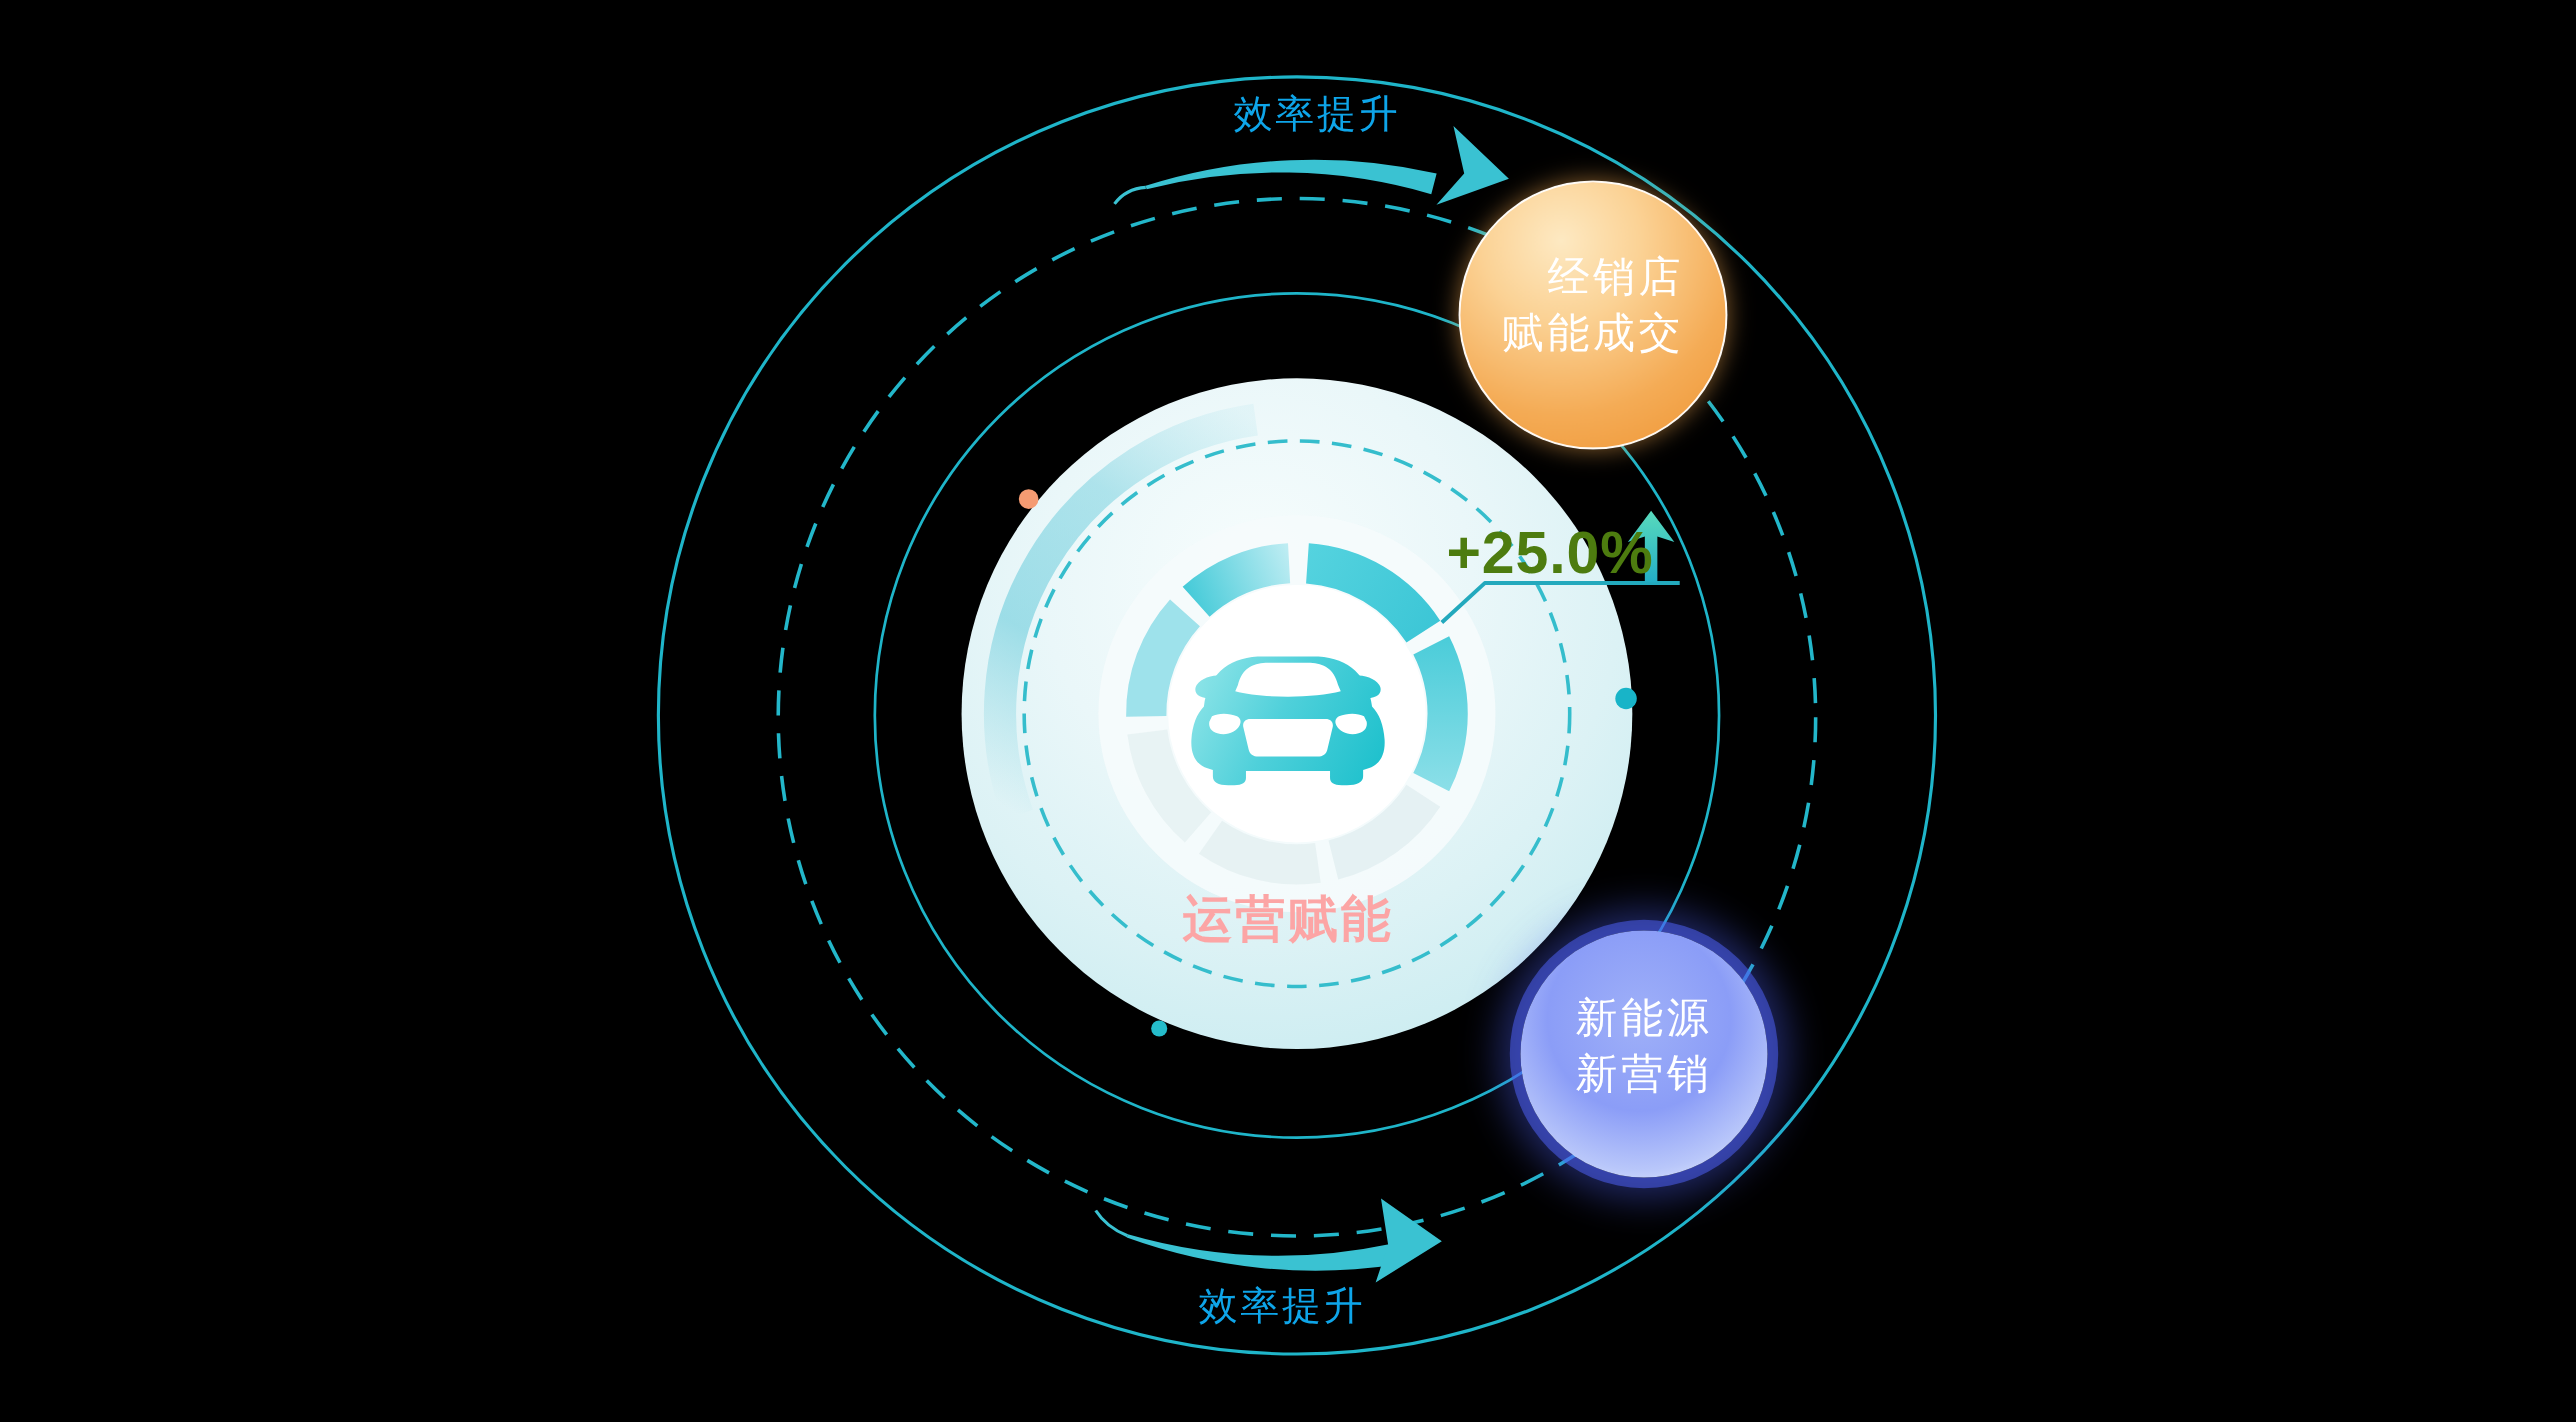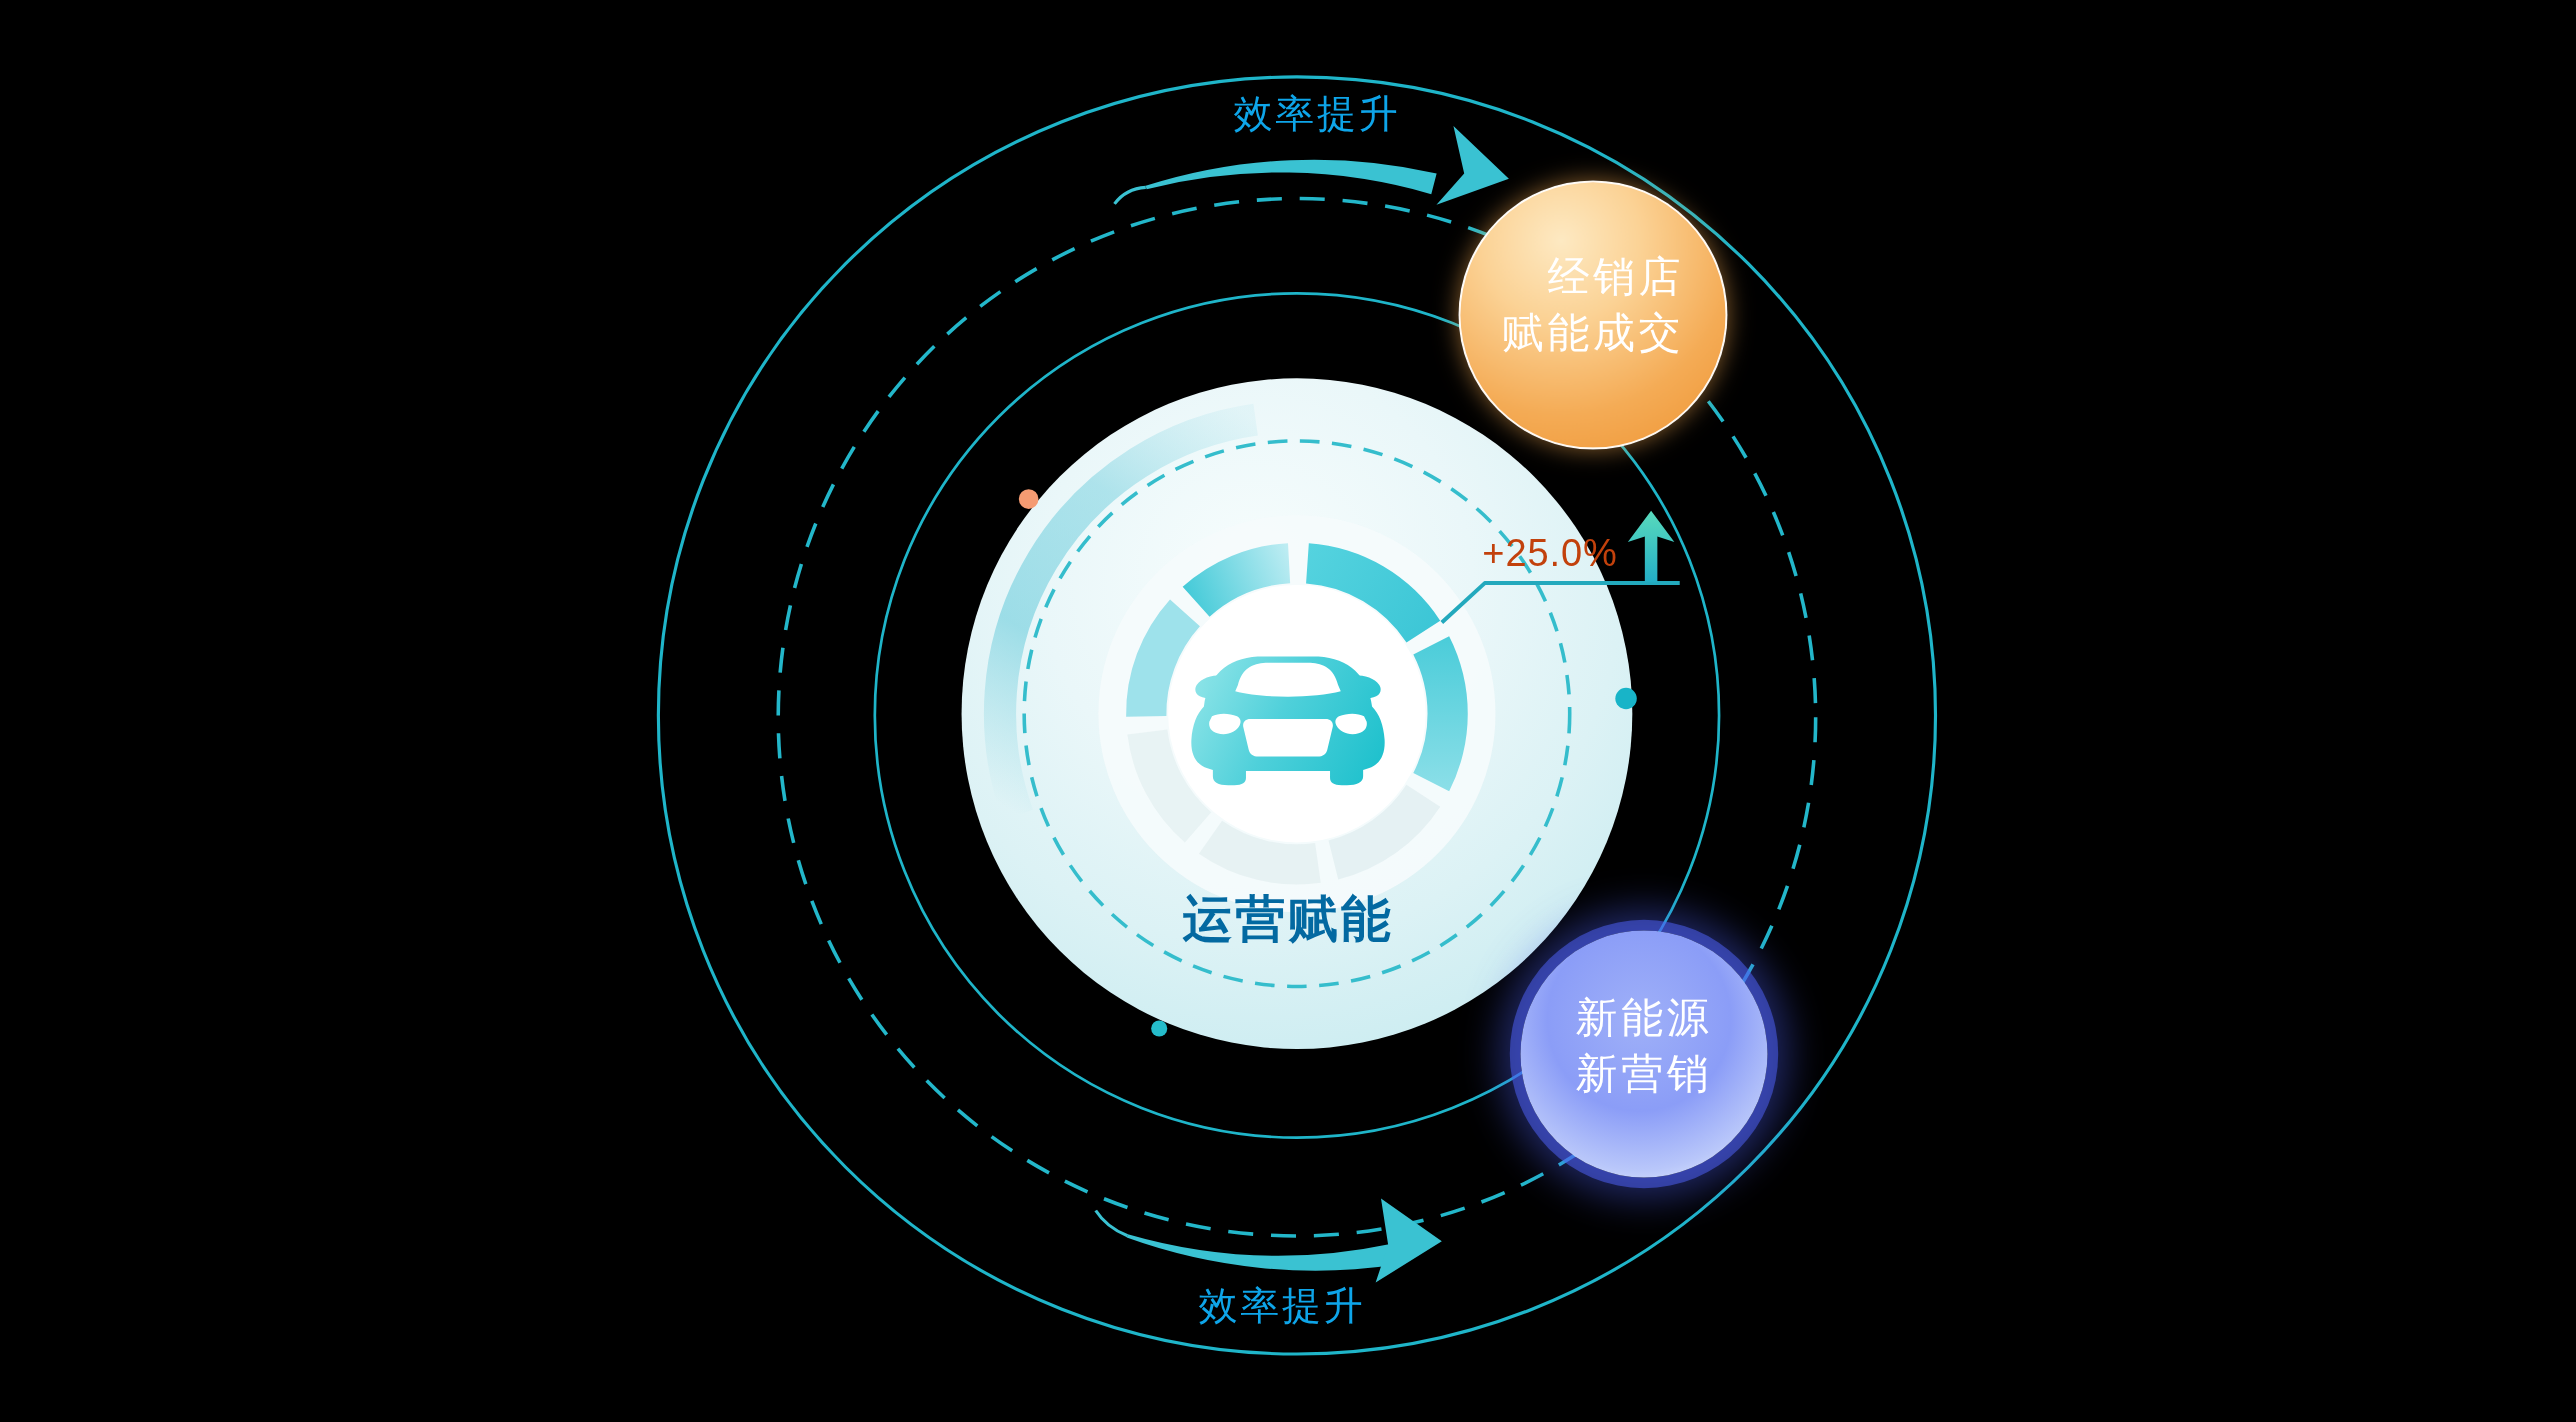--- a/index.html
+++ b/index.html
@@ -1,22 +1,22 @@
 <!DOCTYPE html>
 <html style="font-size:14.3px"><head>
 <meta charset="utf-8">
 <style>
   html,body{margin:0;padding:0;background:#000;}
   .stage{position:relative;width:2576px;height:1422px;background:#000;overflow:hidden;
          font-family:"Liberation Sans",sans-serif;}
   .art{position:absolute;left:0;top:0;}
   .overlay{position:absolute;transform:translate(-50%,-50%);white-space:nowrap;}
   .flow-label{font-size:39px;color:#0ea5e9;letter-spacing:2.7px;font-weight:500;}
-  .hub-title{font-size:50px;color:#0369a1;letter-spacing:2.7px;font-weight:600;}
-  .metric-label{font-size:38px;color:#c2410c;letter-spacing:0.9px;font-weight:400;}
+  .hub-title{font-size:50px;color:#fca5a5;letter-spacing:2.7px;font-weight:600;}
+  .metric-label{font-size:59px;color:#4d7c0f;letter-spacing:0.9px;font-weight:700;}
   .bubble{position:absolute;border-radius:50%;display:flex;align-items:center;justify-content:center;
           text-align:right;transform:translate(-50%,-50%);}
   .bubble .lines{color:#fff;font-weight:500;letter-spacing:3.6px;}
   .bubble-line{font-size:42px;line-height:56px;}
   .bubble-orange{width:265px;height:265px;left:1593px;top:315px;
     background:radial-gradient(circle at 38% 22%, #fde9c2 0%, #fbd295 30%, #f4ab55 66%, #ee9331 100%);
     border:2.7px solid rgba(255,255,255,.92);
     box-shadow:0 0 25px rgba(244,170,80,.55);}
   .bubble-orange .lines{transform:translateY(-10.7px);}
   .bubble-green{width:252px;height:252px;left:848px;top:695px;

